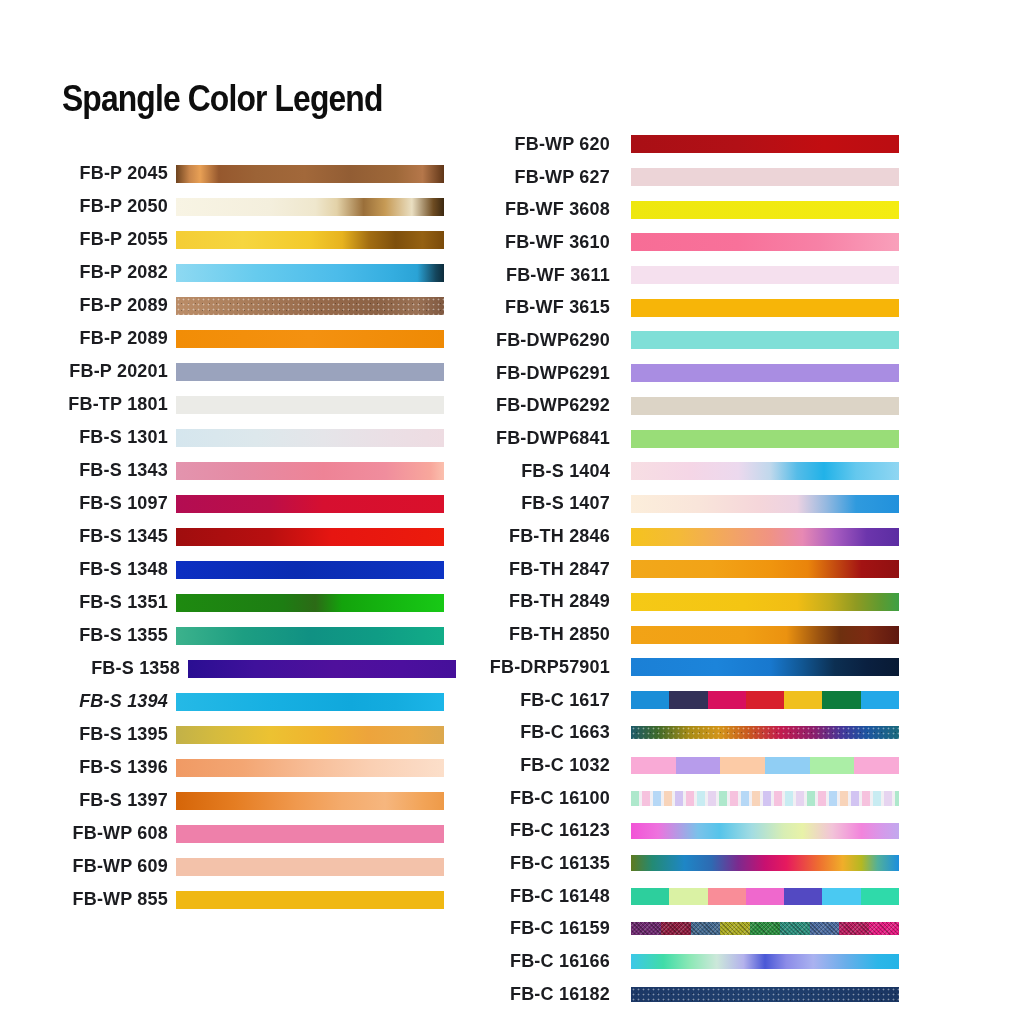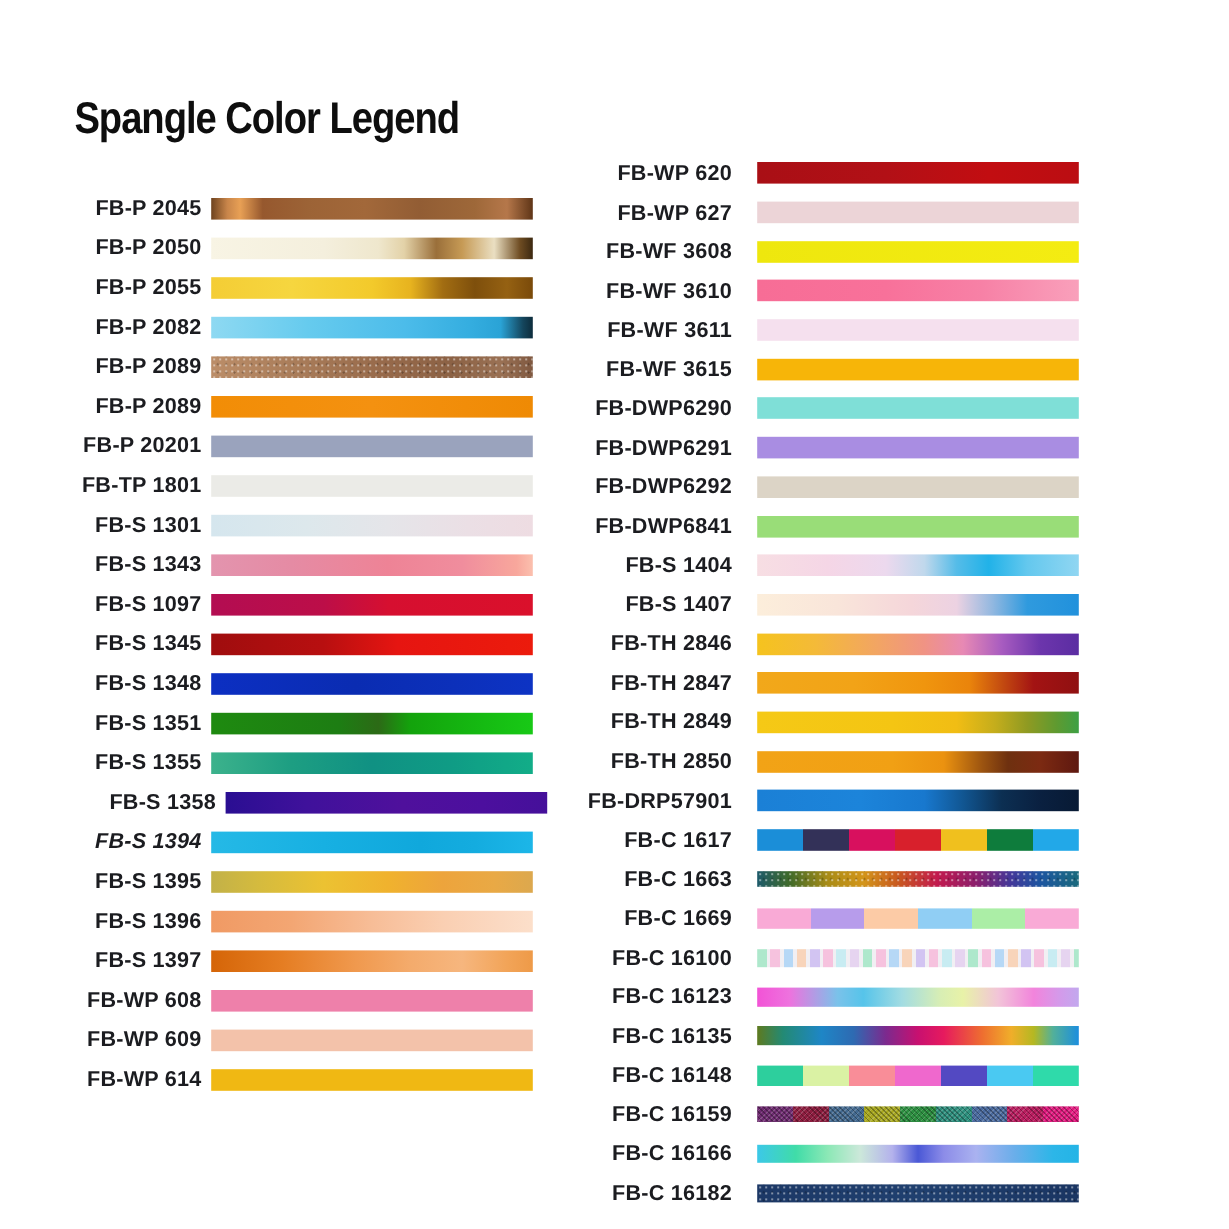--- a/index.html
+++ b/index.html
@@ -125,21 +125,21 @@
     </div>
     <div class="row">
       <div class="label" style="color: rgb(27, 28, 32);">FB-WP 608</div>
       <div class="swatch" style="background: rgb(238, 128, 170);"></div>
     </div>
     <div class="row">
       <div class="label" style="color: rgb(27, 28, 32);">FB-WP 609</div>
       <div class="swatch" style="background: rgb(243, 194, 170);"></div>
     </div>
     <div class="row">
-      <div class="label" style="color: rgb(27, 28, 32);">FB-WP 614</div>
+      <div class="label" style="color: rgb(27, 28, 32);">FB-WP 855</div>
       <div class="swatch" style="background: rgb(240, 184, 19);"></div>
     </div>
   </div>
 <div class="col col-right">
     <div class="row">
       <div class="label" style="color: rgb(27, 28, 32);">FB-WP 620</div>
       <div class="swatch" style="background: linear-gradient(90deg, rgb(169, 15, 21) 0%, rgb(178, 16, 22) 40%, rgb(194, 13, 17) 72%, rgb(187, 13, 18) 100%);"></div>
     </div>
     <div class="row">
       <div class="label" style="color: rgb(27, 28, 32);">FB-WP 627</div>
@@ -207,21 +207,21 @@
     </div>
     <div class="row">
       <div class="label" style="color: rgb(27, 28, 32);">FB-C 1617</div>
       <div class="swatch" style="background: linear-gradient(90deg, rgb(27, 142, 216) 0%, rgb(27, 142, 216) 14.29%, rgb(51, 49, 88) 14.29%, rgb(51, 49, 88) 28.57%, rgb(216, 16, 94) 28.57%, rgb(216, 16, 94) 42.86%, rgb(216, 32, 44) 42.86%, rgb(216, 32, 44) 57.14%, rgb(240, 192, 30) 57.14%, rgb(240, 192, 30) 71.43%, rgb(14, 124, 60) 71.43%, rgb(14, 124, 60) 85.71%, rgb(34, 168, 232) 85.71%, rgb(34, 168, 232) 100%);"></div>
     </div>
     <div class="row">
       <div class="label" style="color: rgb(27, 28, 32);">FB-C 1663</div>
       <div class="swatch glitter" style="background: linear-gradient(90deg, rgb(29, 90, 106) 0%, rgb(63, 106, 42) 10%, rgb(169, 140, 22) 22%, rgb(211, 149, 26) 33%, rgb(200, 87, 31) 44%, rgb(194, 26, 78) 56%, rgb(140, 30, 108) 68%, rgb(66, 56, 154) 79%, rgb(28, 85, 160) 88%, rgb(26, 106, 124) 100%); height: 13px;"></div>
     </div>
     <div class="row">
-      <div class="label" style="color: rgb(27, 28, 32);">FB-C 1669</div>
+      <div class="label" style="color: rgb(27, 28, 32);">FB-C 1032</div>
       <div class="swatch" style="background: linear-gradient(90deg, rgb(249, 170, 214) 0%, rgb(249, 170, 214) 16.67%, rgb(183, 156, 235) 16.67%, rgb(183, 156, 235) 33.33%, rgb(252, 203, 166) 33.33%, rgb(252, 203, 166) 50%, rgb(144, 206, 244) 50%, rgb(144, 206, 244) 66.67%, rgb(171, 238, 166) 66.67%, rgb(171, 238, 166) 83.33%, rgb(249, 170, 214) 83.33%, rgb(249, 170, 214) 100%); height: 17px;"></div>
     </div>
     <div class="row">
       <div class="label" style="color: rgb(27, 28, 32);">FB-C 16100</div>
       <div class="swatch" style="background: repeating-linear-gradient(90deg, rgb(174, 232, 204) 0px, rgb(174, 232, 204) 8px, rgb(241, 239, 243) 8px, rgb(241, 239, 243) 11px, rgb(246, 194, 222) 11px, rgb(246, 194, 222) 19px, rgb(241, 239, 243) 19px, rgb(241, 239, 243) 22px, rgb(182, 216, 246) 22px, rgb(182, 216, 246) 30px, rgb(241, 239, 243) 30px, rgb(241, 239, 243) 33px, rgb(248, 212, 186) 33px, rgb(248, 212, 186) 41px, rgb(241, 239, 243) 41px, rgb(241, 239, 243) 44px, rgb(210, 196, 242) 44px, rgb(210, 196, 242) 52px, rgb(241, 239, 243) 52px, rgb(241, 239, 243) 55px, rgb(246, 194, 222) 55px, rgb(246, 194, 222) 63px, rgb(241, 239, 243) 63px, rgb(241, 239, 243) 66px, rgb(200, 236, 242) 66px, rgb(200, 236, 242) 74px, rgb(241, 239, 243) 74px, rgb(241, 239, 243) 77px, rgb(230, 212, 240) 77px, rgb(230, 212, 240) 85px, rgb(241, 239, 243) 85px, rgb(241, 239, 243) 88px); height: 15px;"></div>
     </div>
     <div class="row">
       <div class="label" style="color: rgb(27, 28, 32);">FB-C 16123</div>
       <div class="swatch" style="background: linear-gradient(90deg, rgb(242, 83, 214) 0%, rgb(238, 114, 222) 10%, rgb(122, 194, 234) 25%, rgb(86, 196, 234) 33%, rgb(162, 220, 226) 45%, rgb(216, 238, 180) 57%, rgb(232, 242, 168) 64%, rgb(242, 196, 216) 75%, rgb(242, 132, 220) 86%, rgb(212, 154, 234) 94%, rgb(194, 168, 238) 100%); height: 16px;"></div>
     </div>

